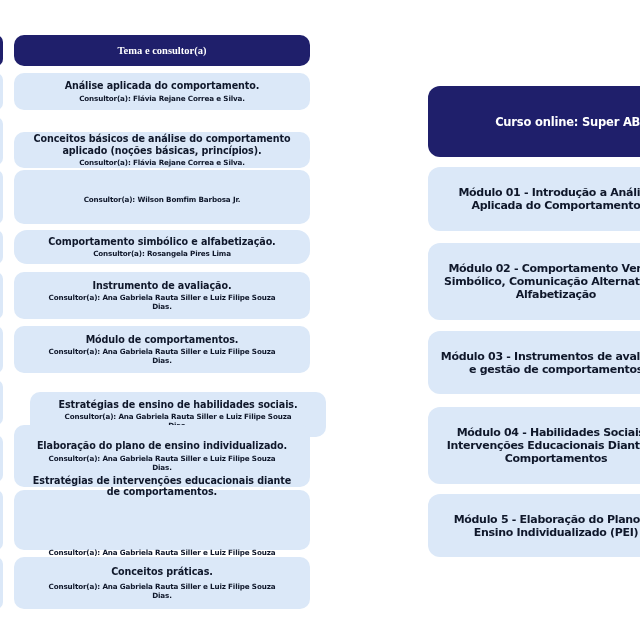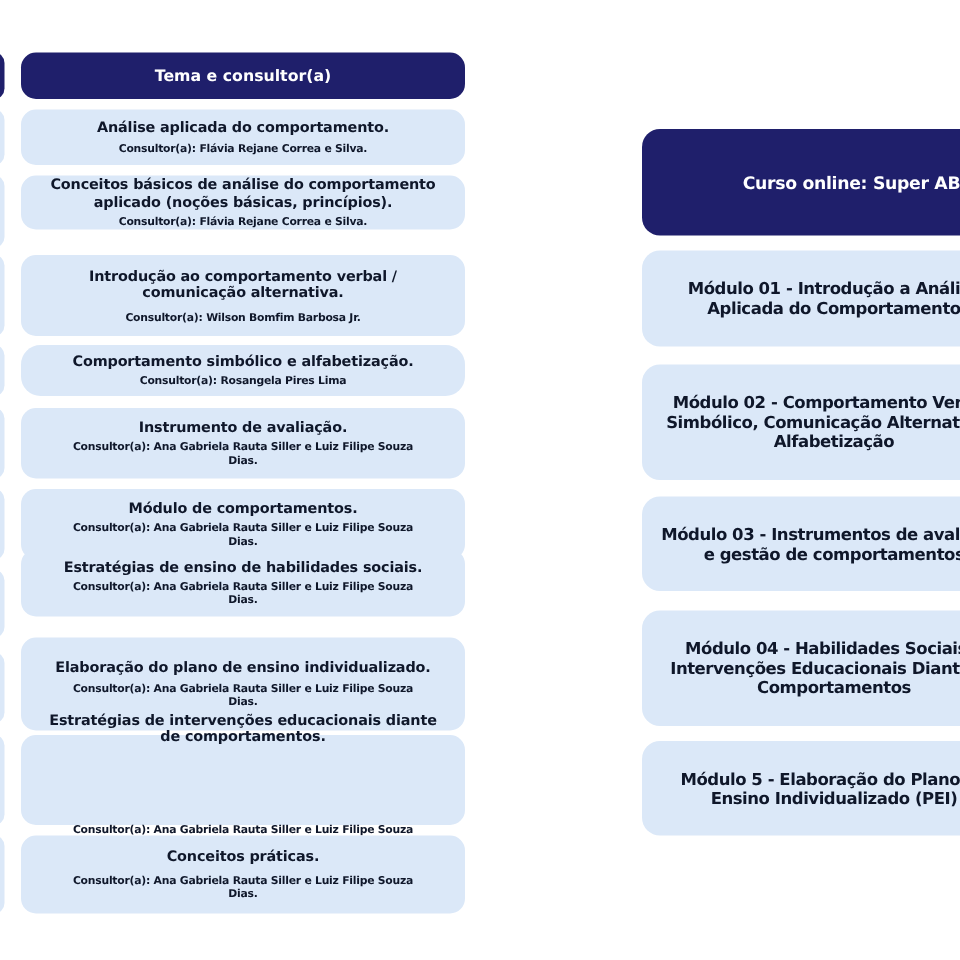--- a/index.html
+++ b/index.html
@@ -54,20 +54,21 @@
       font-weight: bold;
       font-size: 7.2px;
       line-height: 9px;
       margin-top: 2px;
       padding: 0 18px;
       letter-spacing: -0.15px;
     }
     .left-col.header .hdr-text {
       font-size: 10.5px;
       letter-spacing: 0;
+      font-family: Liberation Serif, serif;
     }
     .right-col {
       left: 428px;
       width: 260px;
       border-radius: 12px;
       padding: 0 14px;
       align-items: flex-start;
     }
     .right-col .mod-text {
       font-weight: bold;
@@ -105,46 +106,45 @@
 
   <div class="card header left-col" style="top:35px;height:31px;">
     <span class="hdr-text">Tema e consultor(a)</span>
   </div>
 
   <div class="card left-col" style="top:73px;height:37px;">
     <span class="topic">Análise aplicada do comportamento.</span>
     <span class="consultant">Consultor(a): Flávia Rejane Correa e Silva.</span>
   </div>
 
-  <div class="card left-col" style="top:117px;height:36px;">
+  <div class="card left-col" style="top:132px;height:36px;">
     <span class="topic">Conceitos básicos de análise do comportamento aplicado (noções básicas, princípios).</span>
     <span class="consultant">Consultor(a): Flávia Rejane Correa e Silva.</span>
   </div>
 
   <div class="card left-col" style="top:170px;height:54px;">
-    <span class="topic">Introdução ao comportamento verbal / comunicação alternativa.</span>
     <span class="consultant" style="margin-top:5px;">Consultor(a): Wilson Bomfim Barbosa Jr.</span>
   </div>
 
   <div class="card left-col" style="top:230px;height:34px;border-radius:13px;">
     <span class="topic">Comportamento simbólico e alfabetização.</span>
     <span class="consultant">Consultor(a):  Rosangela Pires Lima</span>
   </div>
 
   <div class="card left-col" style="top:272px;height:47px;">
     <span class="topic">Instrumento de avaliação.</span>
     <span class="consultant">Consultor(a): Ana Gabriela Rauta Siller e Luiz Filipe Souza Dias.</span>
   </div>
 
   <div class="card left-col" style="top:326px;height:47px;">
     <span class="topic">Módulo de comportamentos.</span>
     <span class="consultant">Consultor(a): Ana Gabriela Rauta Siller e Luiz Filipe Souza Dias.</span>
   </div>
 
-  <div class="card left-col" style="top:366px;height:45px;">
+  <div class="card left-col" style="top:392px;height:45px;margin-left:16px;">
     <span class="topic">Estratégias de ensino de habilidades sociais.</span>
     <span class="consultant">Consultor(a): Ana Gabriela Rauta Siller e Luiz Filipe Souza Dias.</span>
   </div>
 
   <div class="card left-col" style="top:425px;height:62px;">
     <span class="topic">Elaboração do plano de ensino individualizado.</span>
     <span class="consultant">Consultor(a): Ana Gabriela Rauta Siller e Luiz Filipe Souza Dias.</span>
   </div>
 
   <div class="card left-col" style="top:490px;height:60px;gap:48px;">

